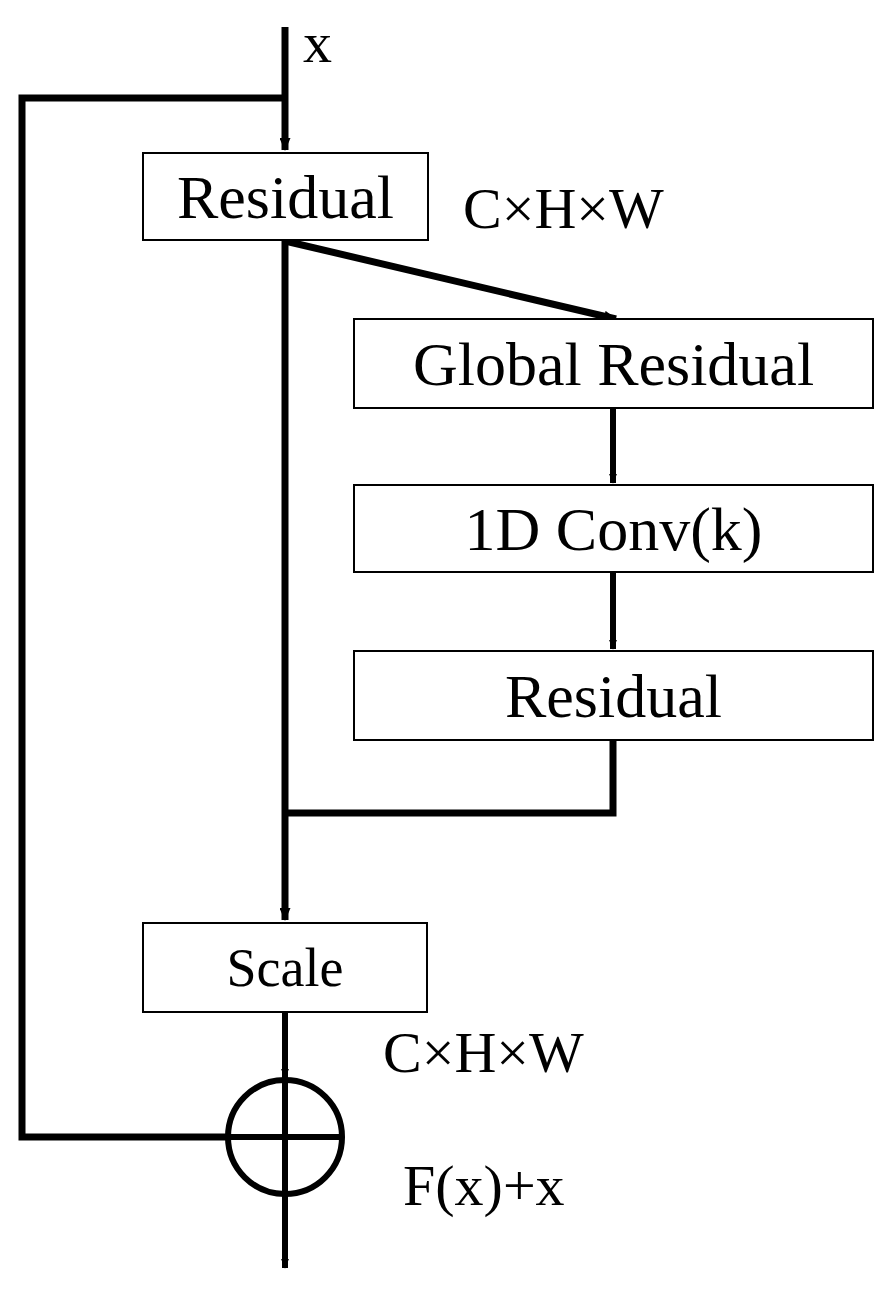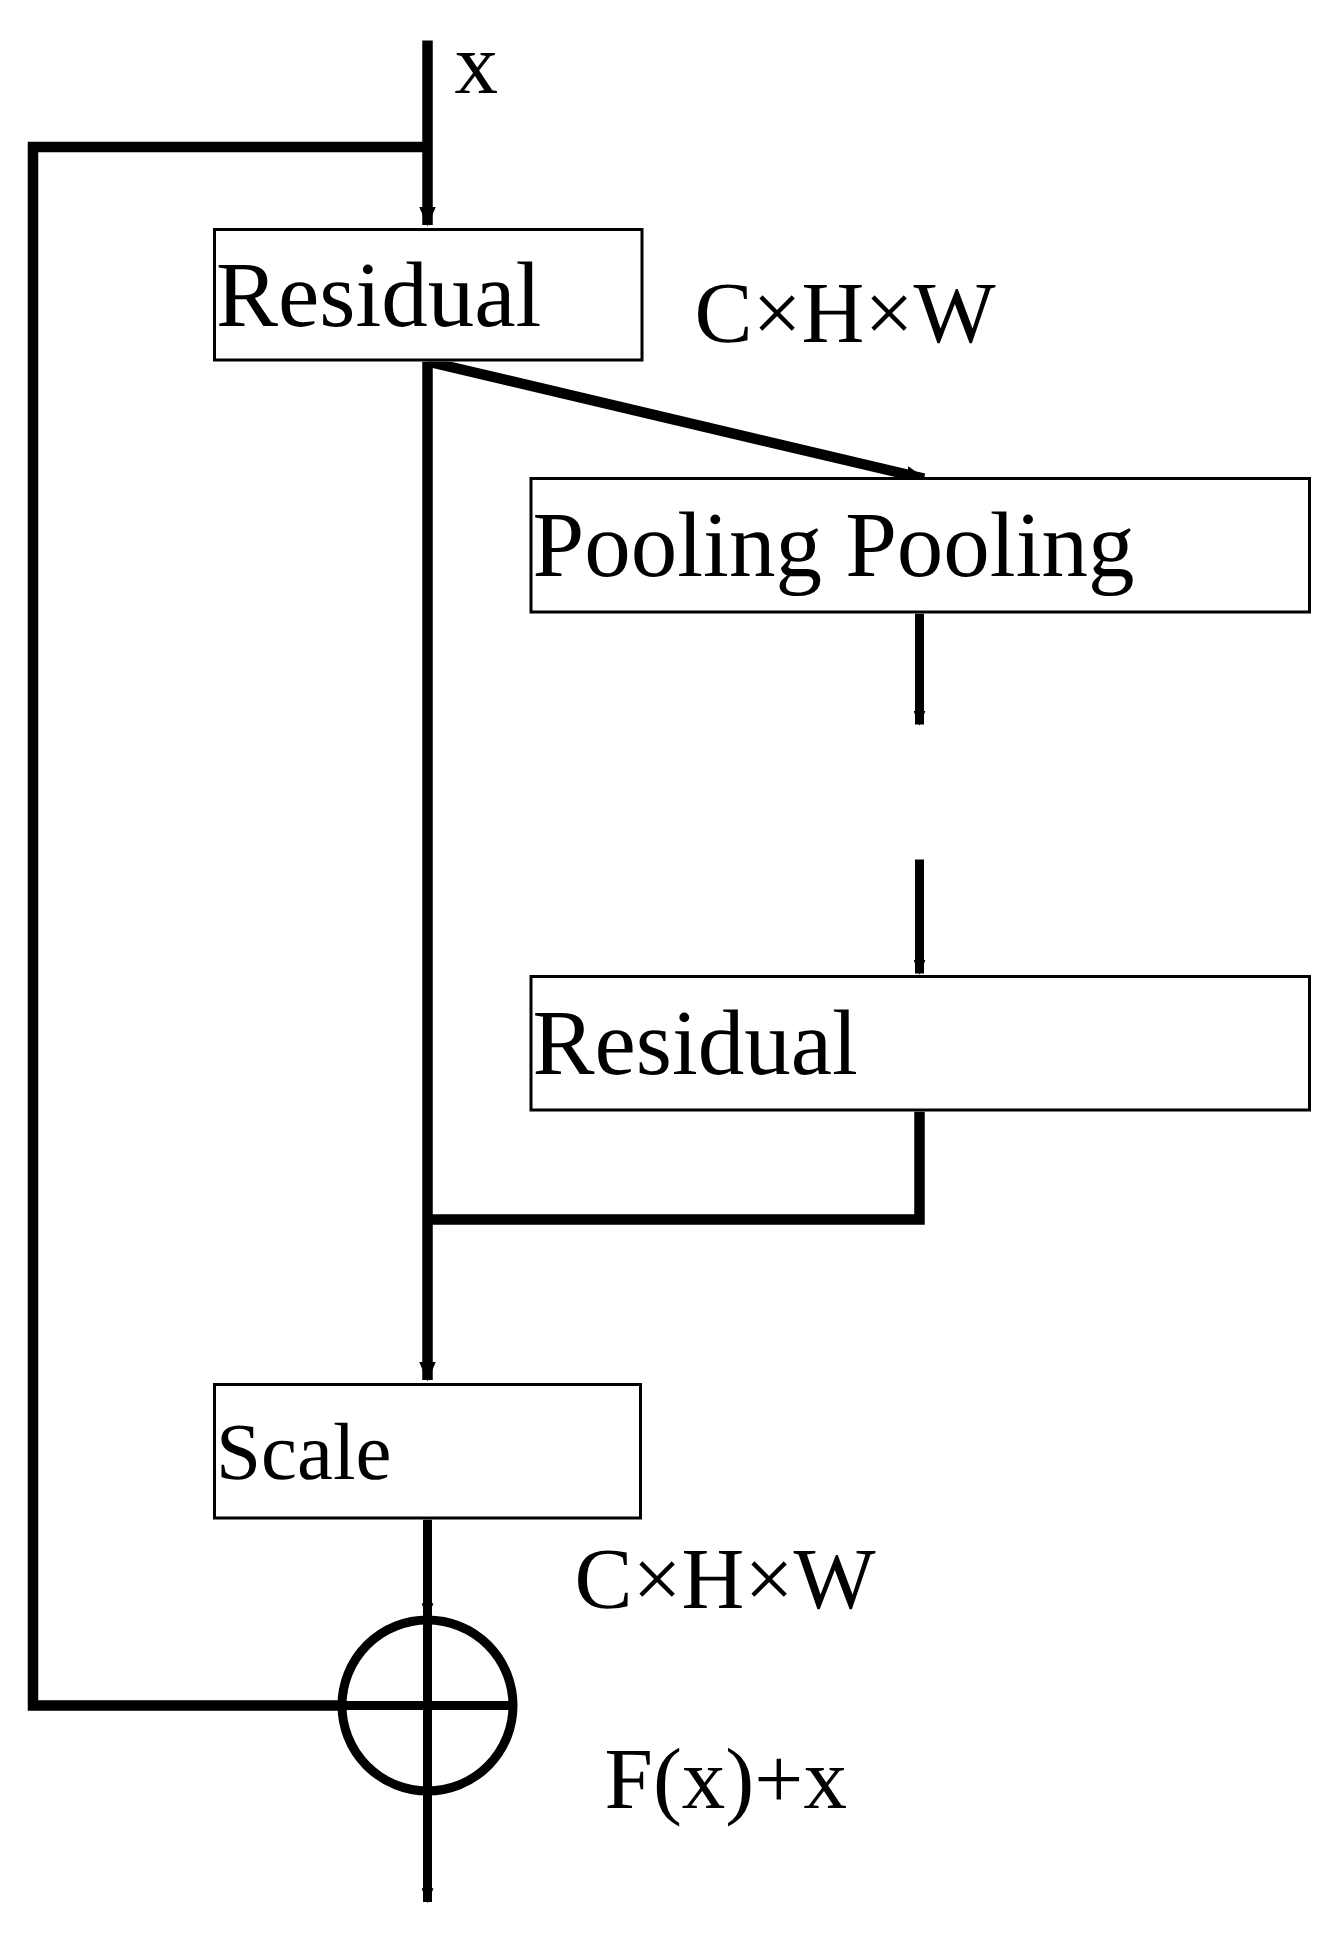--- a/index.html
+++ b/index.html
@@ -22,21 +22,21 @@
     width: 891px;
     height: 1295px;
   }
   .node-box {
     position: absolute;
     box-sizing: border-box;
     border: 2px solid #000000;
     background: #ffffff;
     display: flex;
     align-items: center;
-    justify-content: flex-start;
+    justify-content: center;
     color: #000000;
     line-height: 1;
     white-space: nowrap;
   }
   .node-label {
     display: block;
     line-height: 1;
   }
   .free-label {
     position: absolute;
@@ -92,23 +92,26 @@
     <line x1="228" y1="1137" x2="342" y2="1137" stroke="#000000" stroke-width="6"></line>
 
     <line x1="285" y1="1194" x2="285" y2="1268" stroke="#000000" stroke-width="6" marker-end="url(#arrowhead)"></line>
   </svg>
 
   <div class="node-box" id="box-residual">
     <span class="node-label">Residual</span>
   </div>
 
   <div class="node-box" id="box-globalpool">
-    <span class="node-label">Pooling Pooling</span>
+    <span class="node-label">Global Residual</span>
   </div>
 
+  <div class="node-box" id="box-conv1d">
+    <span class="node-label">1D Conv(k)</span>
+  </div>
 
   <div class="node-box" id="box-sigmoid">
     <span class="node-label">Residual</span>
   </div>
 
   <div class="node-box" id="box-scale">
     <span class="node-label">Scale</span>
   </div>
 
   <div class="free-label" id="label-input">x</div>

